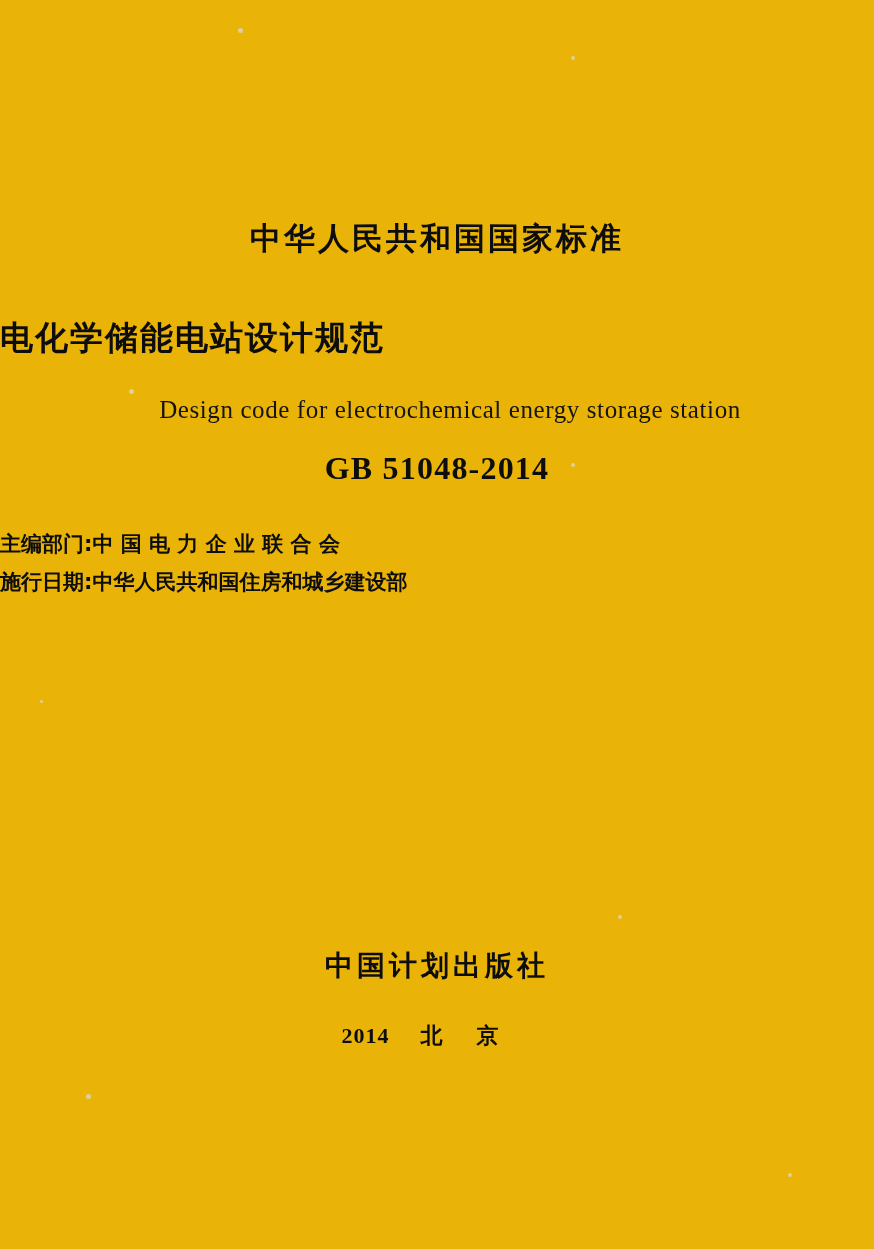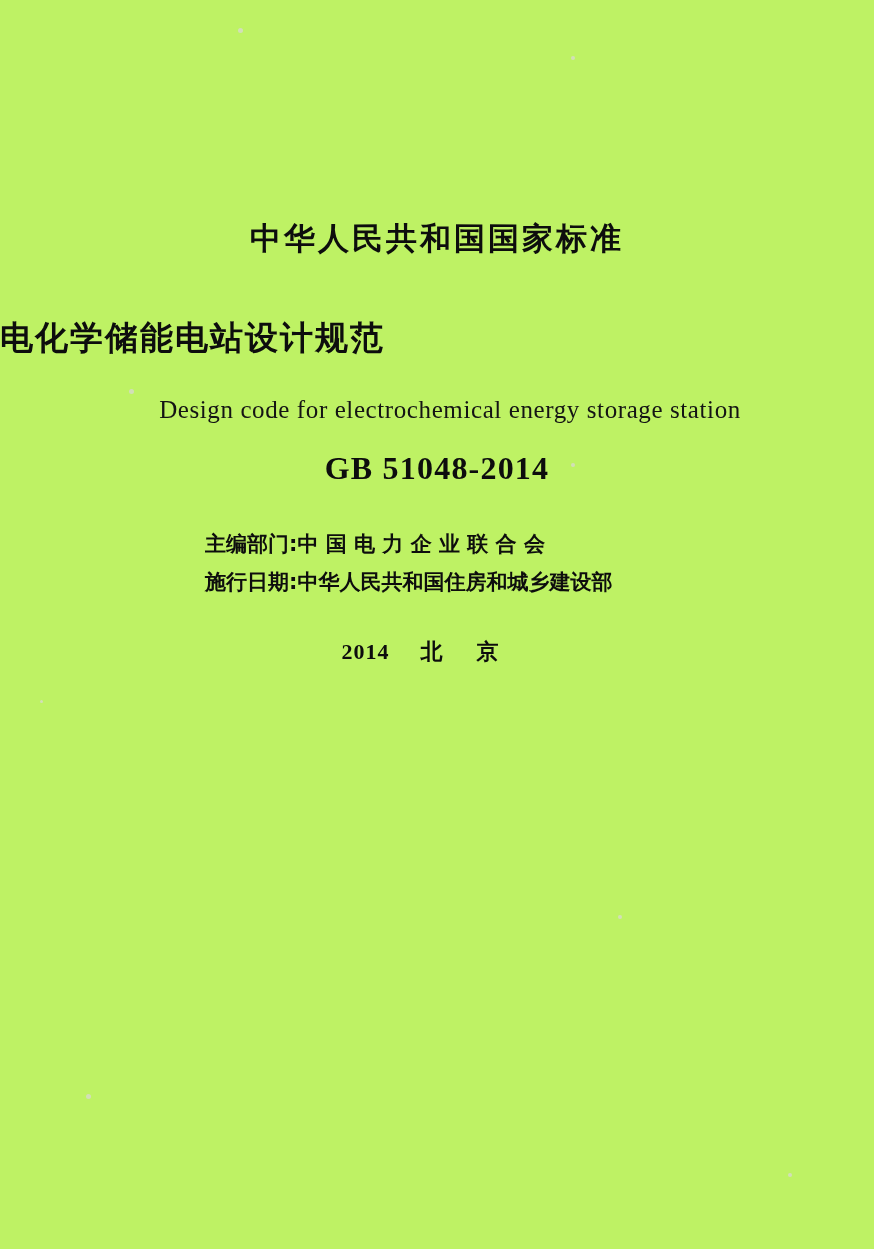--- a/index.html
+++ b/index.html
@@ -5,21 +5,21 @@
   html, body {
     margin: 0;
     padding: 0;
     background: #ffffff;
   }
   .page {
     position: relative;
     width: 874px;
     height: 1249px;
     margin: 0 auto;
-    background: #bef264;
+    background: #eab308;
     overflow: hidden;
     font-family: "Liberation Sans", sans-serif;
     color: #111111;
   }
   
   .speck {
     position: absolute;
     background: #d8d8d4;
     border-radius: 50%;
     opacity: 0.75;
@@ -61,21 +61,20 @@
     text-align: center;
     margin-top: 26px;
     font-family: "Liberation Serif", serif;
     font-weight: bold;
     font-size: 32px;
     letter-spacing: 1.2px;
     color: #0d0d0d;
   }
   .meta-block {
     margin-top: 38px;
-    padding-left: 205px;
     font-family: "DejaVu Sans", sans-serif;
     font-weight: bold;
     font-size: 21px;
     line-height: 38px;
     color: #0d0d0d;
   }
   .meta-row {
     white-space: nowrap;
   }
   .meta-label {
@@ -136,19 +135,20 @@
 
     <div class="meta-block">
       <div class="meta-row">
         <span class="meta-label">主编部门:</span><span class="meta-value">中 国 电 力 企 业 联 合 会</span>
       </div>
       <div class="meta-row">
         <span class="meta-label">施行日期:</span><span class="meta-value">中华人民共和国住房和城乡建设部</span>
       </div>
     </div>
 
+    <div class="publisher">中国计划出版社</div>
 
     <div class="year-city">
       <span class="yr">2014</span><span class="city">北京</span>
     </div>
 
   </div>
 </div>
 
 </body></html>

